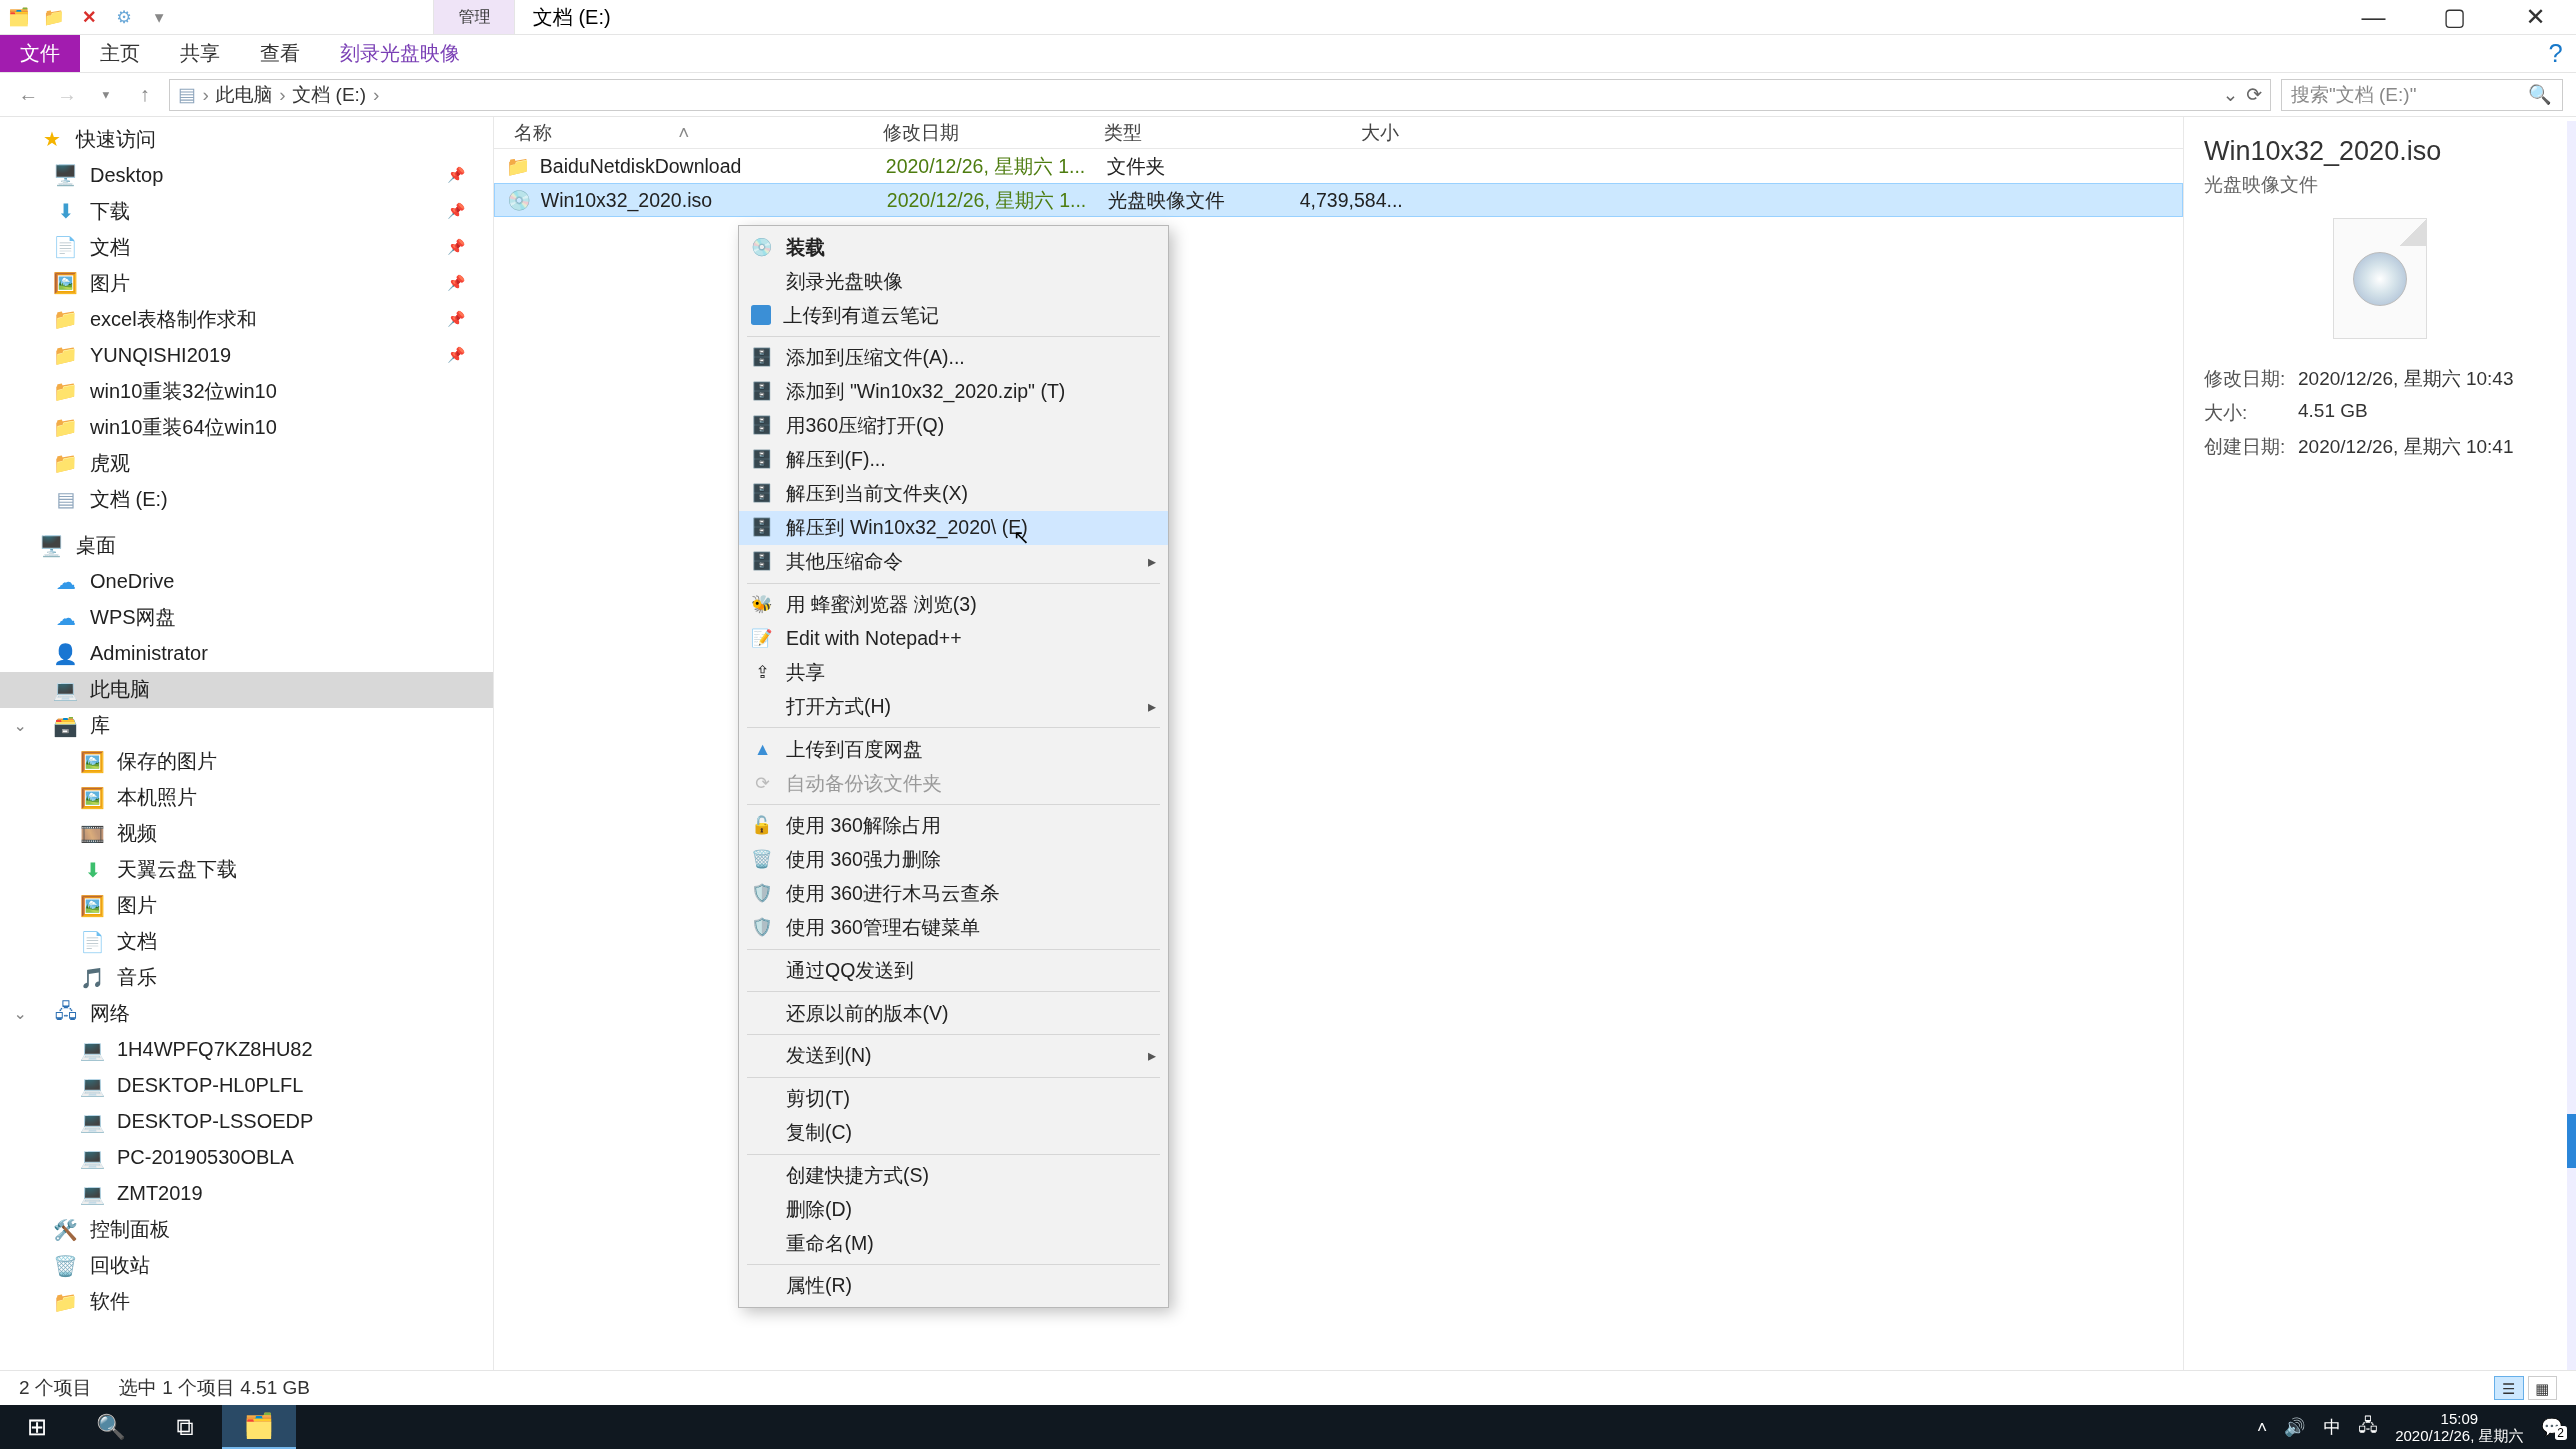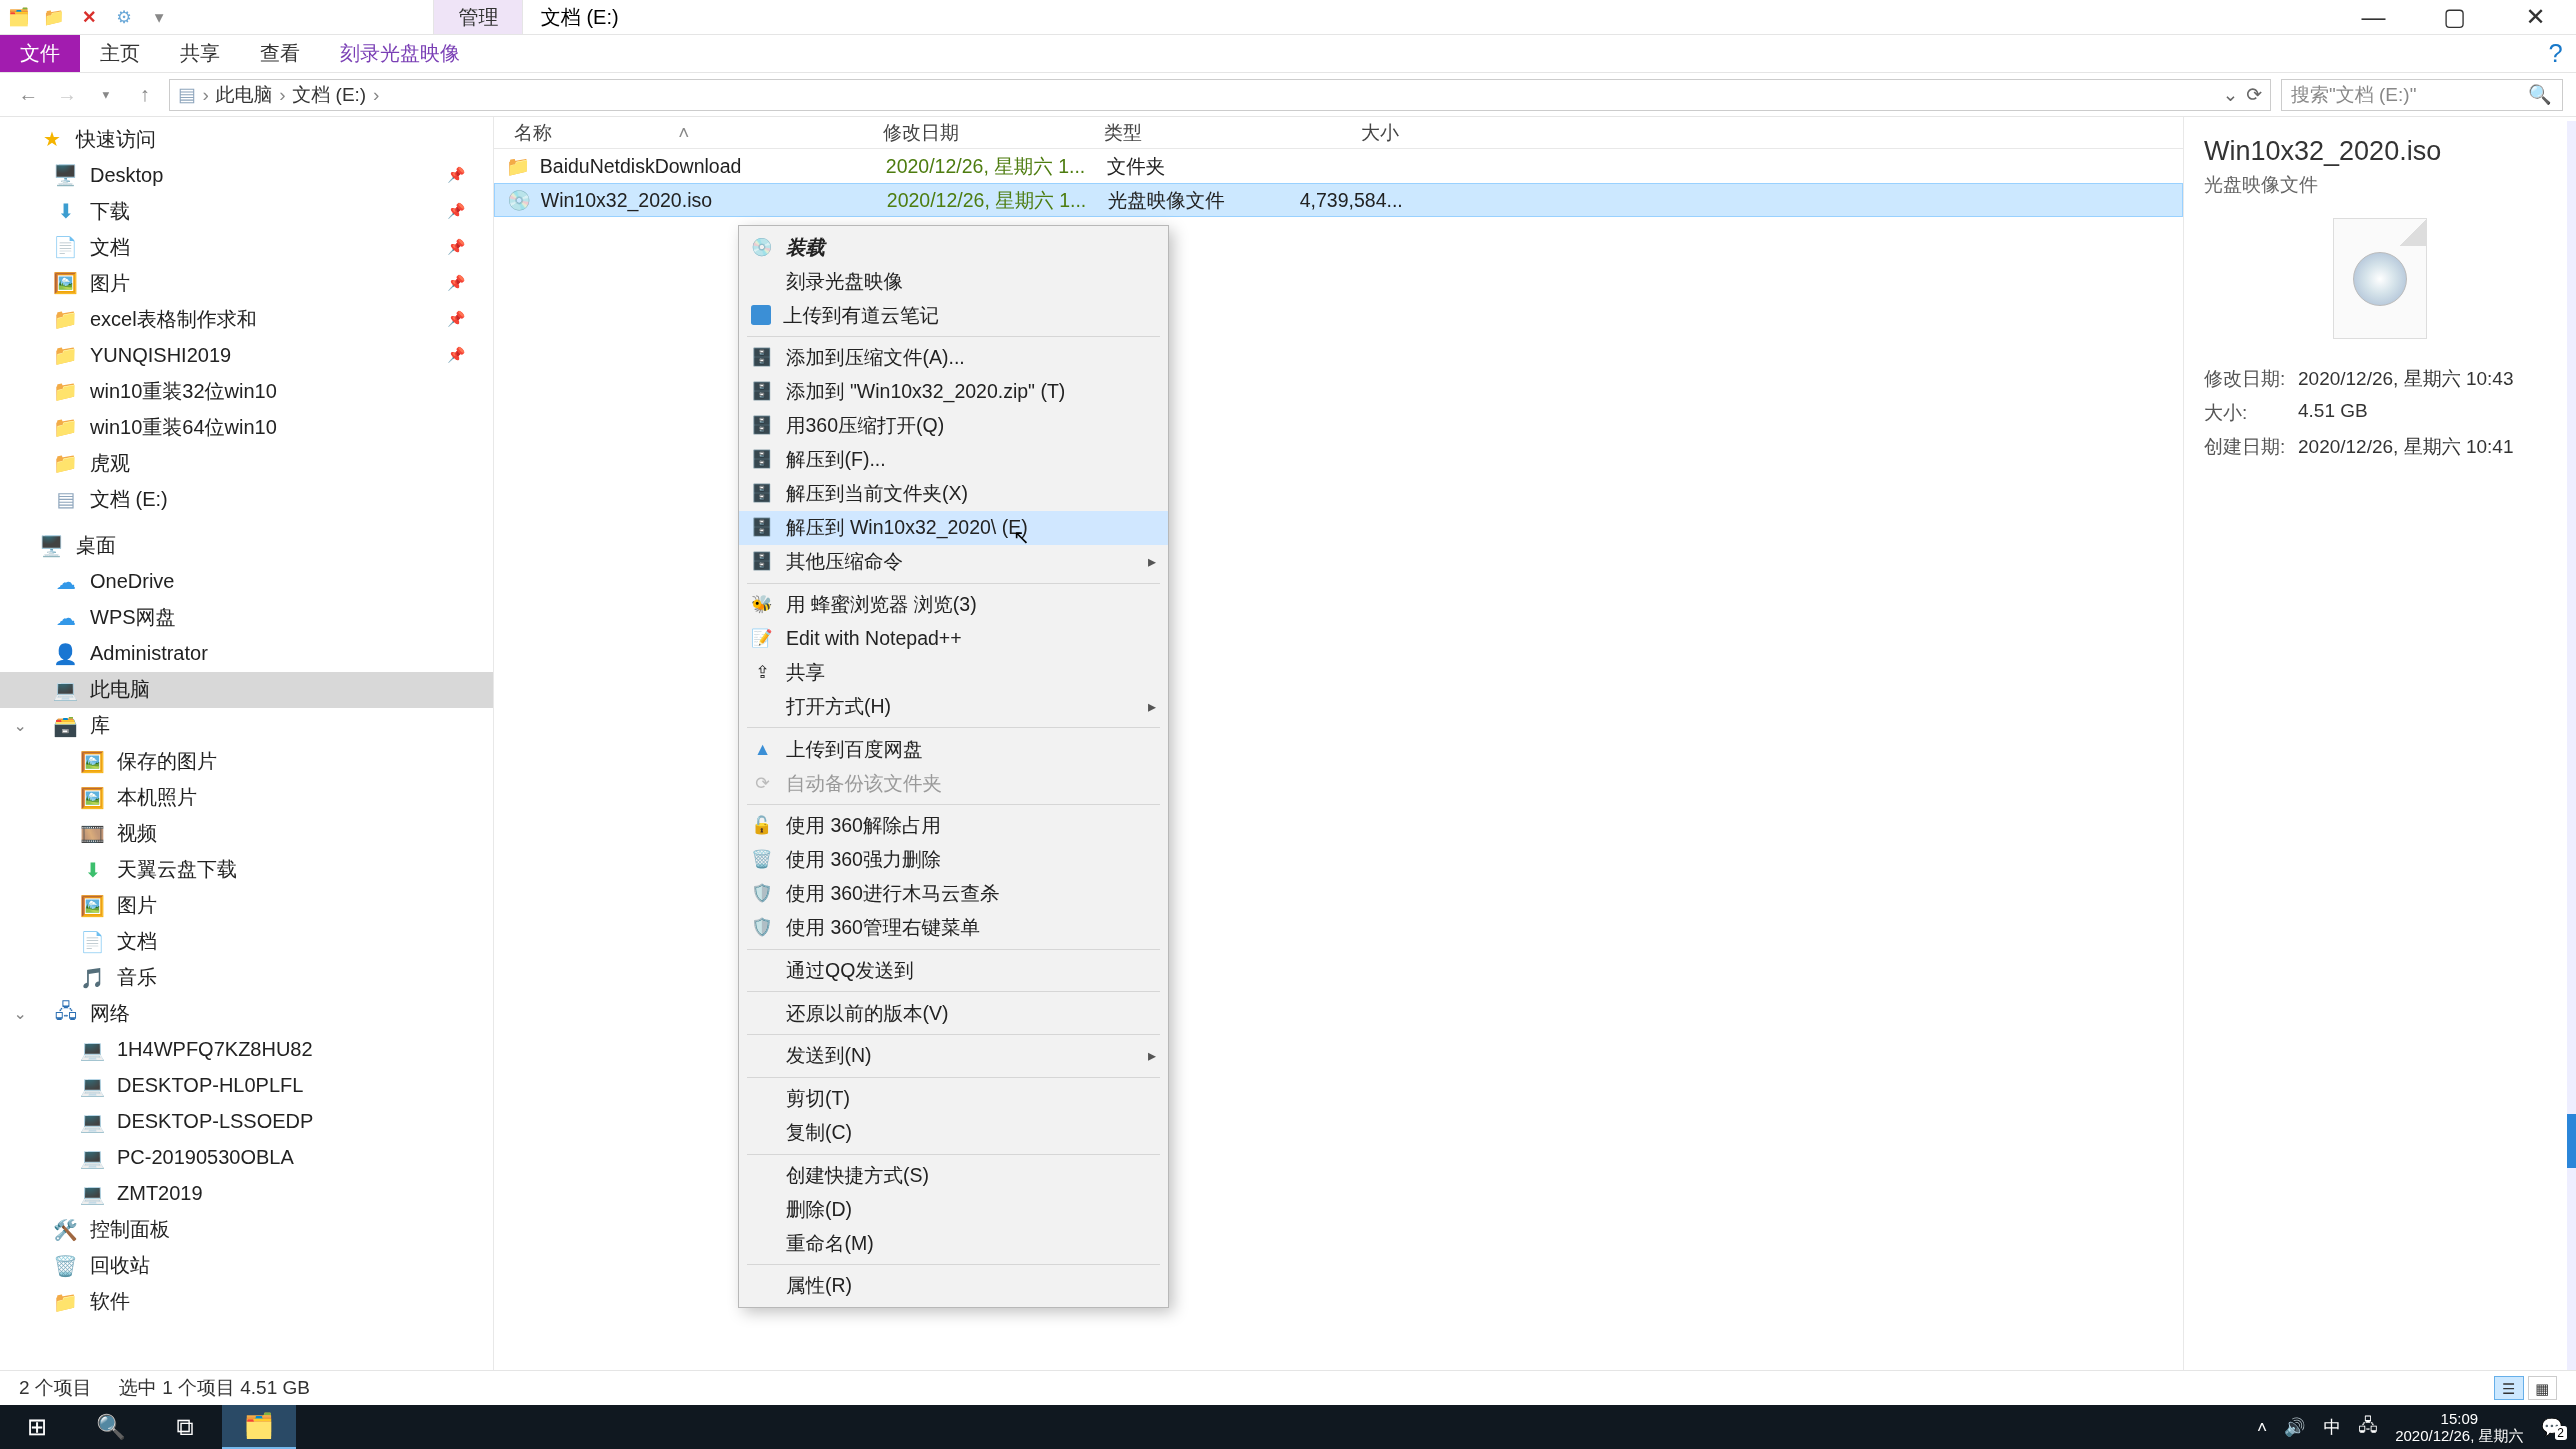--- a/index.html
+++ b/index.html
@@ -3,21 +3,21 @@
 <meta charset="utf-8">
 <style>
 * { margin: 0; padding: 0; box-sizing: border-box; font-family: "Microsoft YaHei", "Segoe UI", sans-serif; }
 body { width: 2576px; height: 1449px; background: #fff; overflow: hidden; font-size: 20px; position: relative; }
 
 
 .titlebar { height: 35px; background: #fff; display: flex; align-items: center; border-bottom: 0.7px solid #e5e5e5; }
 .titlebar-icons { display: flex; gap: 9.4px; align-items: center; padding: 0 6.7px; }
 .tb-ico { width: 25.5px; height: 25.5px; display: flex; align-items: center; justify-content: center; font-size: 17.4px; }
 .titlebar-tabs { display: flex; margin-left: 255px; height: 100%; }
-.title-tab { padding: 1px 24px; display: flex; align-items: center; font-size: 20px; color: #333; border-left:0.7px solid #e5e5e5; border-right:0.7px solid #e5e5e5; }
+.title-tab { padding: 1px 24px; display: flex; align-items: center; font-size: 16px; color: #333; border-left:0.7px solid #e5e5e5; border-right:0.7px solid #e5e5e5; }
 .title-tab.manage { background: #efe4f7; color: #333; }
 .title-text { margin-left: 17.4px; font-size: 20px; }
 .window-controls { margin-left: auto; display: flex; }
 .win-btn { width: 81px; height: 35px; display: flex; align-items: center; justify-content: center; font-size: 24px; color: #333; }
 
 
 .ribbon { height: 38px; background: #fff; display: flex; align-items: stretch; border-bottom: 0.7px solid #e5e5e5; }
 .ribbon-tab { padding: 0 20px; display: flex; align-items: center; font-size: 20px; color: #333; }
 .ribbon-tab.active { background: #a21caf; color: #fff; }
 .ribbon-tab.tool { color: #7a3fb5; }
@@ -76,21 +76,21 @@
 .drow .v { color: #333; }
 
 
 .ctx { position: absolute; left: 738px; top: 225px; width: 431px; background: #f2f2f2; border: 0.7px solid #b8b8b8; box-shadow: 5.4px 5.4px 14.8px rgba(0,0,0,.25); z-index: 100; padding: 4px 0; }
 .ctx-item { display: flex; align-items: center; height: 34px; padding: 0 12px; gap: 12px; font-size: 19.5px; color: #222; }
 .ctx-item.dis { color: #9a9a9a; }
 .ctx-item.hover { background: #d0e7ff; }
 .ctx-item .cico { width: 23px; height: 23px; display: inline-flex; align-items: center; justify-content: center; font-size: 17.4px; }
 .ctx-item .arrow { margin-left: auto; color: #555; font-size: 16px; }
 .ctx-sep { height: 0.7px; background: #d6d6d6; margin: 4px 8px; }
-.ctx-item .bold { font-weight: 600; font-style: italic; }
+.ctx-item .bold { font-weight: 600; }
 .cursor-img { position:absolute; left:1013px; top:525px; font-size:20px; color:#000; z-index:200; pointer-events:none; }
 
 
 .statusbar { height: 35px; border-top: 0.7px solid #e5e5e5; display: flex; align-items: center; padding: 0 19px; font-size: 19px; color: #333; gap: 27px; }
 .statusbar .viewbtns { margin-left:auto; display:flex; gap:4px; }
 .statusbar .vb { width:29.5px; height:24px; border:0.7px solid #ccc; display:flex; align-items:center; justify-content:center; font-size:14.8px; }
 .statusbar .vb.active { background:#cce8ff; border-color:#66afe9; }
 
 
 .taskbar { position: absolute; bottom: 0; left: 0; right: 0; height: 44px; background: #101820; display: flex; align-items: center; color: #fff; }

